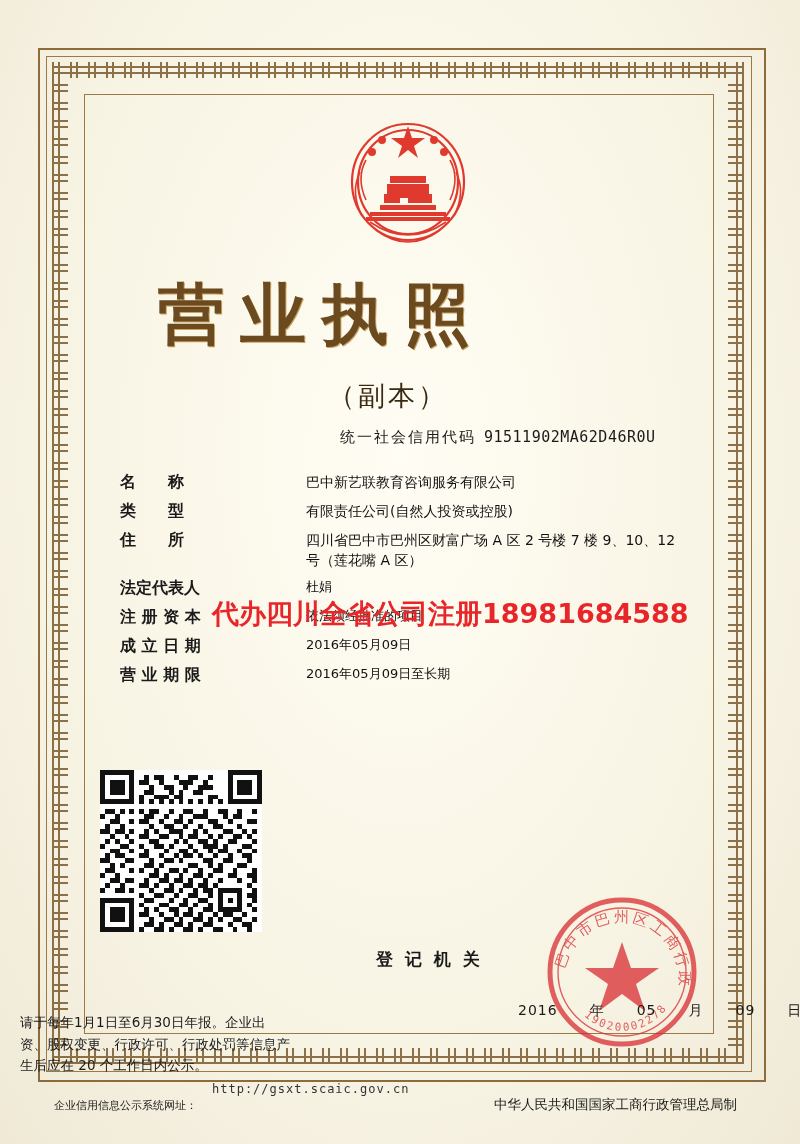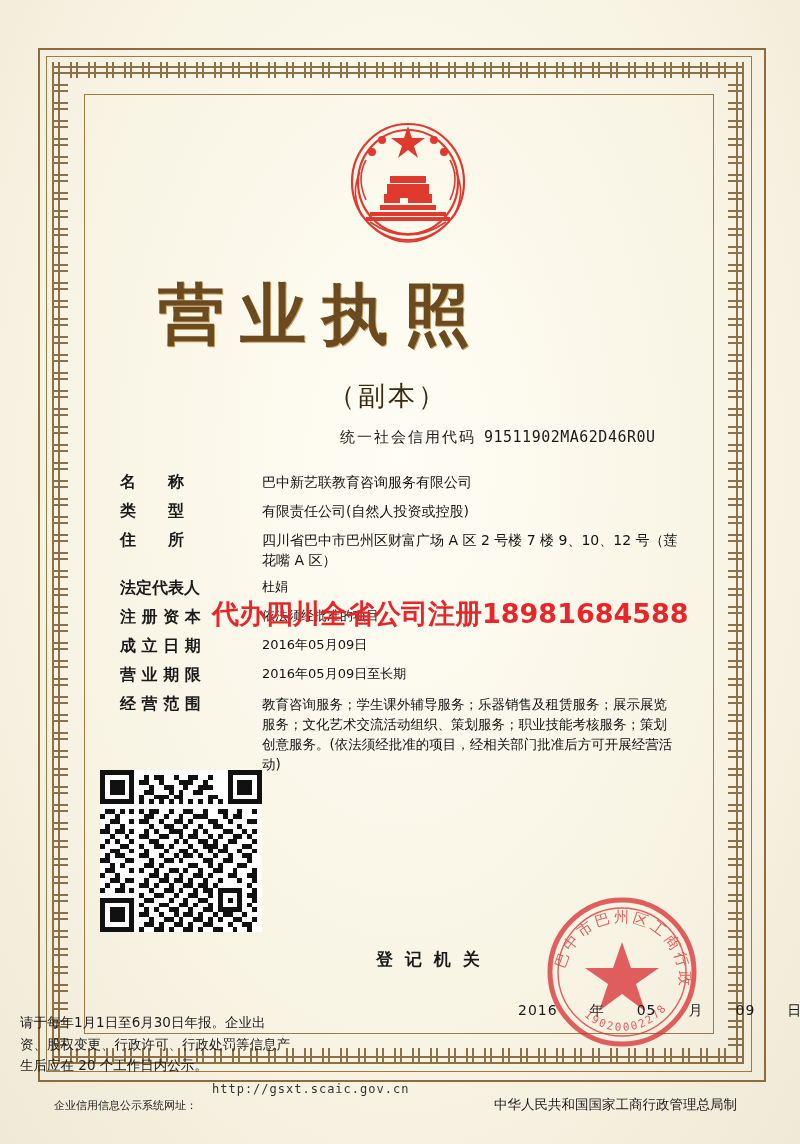--- a/index.html
+++ b/index.html
@@ -130,20 +130,21 @@
   .fields {
     position: absolute;
     left: 120px; top: 472px;
     width: 560px;
   }
   .row {
     display: flex;
     align-items: flex-start;
     margin-bottom: 7px;
     min-height: 22px;
+    gap: 44px;
   }
   .lbl {
     width: 124px;
     flex: none;
     font-size: 16px;
     font-weight: bold;
     color: #1a1a1a;
     font-family: "DejaVu Sans", "Liberation Sans", sans-serif;
     display: flex;
     justify-content: space-between;
@@ -319,24 +320,20 @@
       <div class="lbl wide">注 册 资 本</div>
       <div class="val small">依法须经批准的项目</div>
     </div>
     <div class="row">
       <div class="lbl wide">成 立 日 期</div>
       <div class="val small">2016年05月09日</div>
     </div>
     <div class="row">
       <div class="lbl wide">营 业 期 限</div>
       <div class="val small">2016年05月09日至长期</div>
-    </div>
-    <div class="row">
-      <div class="lbl wide">经 营 范 围</div>
-      <div class="val scope">教育咨询服务；学生课外辅导服务；乐器销售及租赁服务；展示展览服务；文化艺术交流活动组织、策划服务；职业技能考核服务；策划创意服务。(依法须经批准的项目，经相关部门批准后方可开展经营活动)</div>
     </div>
   </div>
 
   <div class="watermark-text">代办四川全省公司注册18981684588</div>
 
   <div class="qr">
     <svg viewBox="0 0 33 33" width="162" height="162" shape-rendering="crispEdges">
       <rect width="33" height="33" fill="#ffffff"></rect>
       <g fill="#111111">
 

